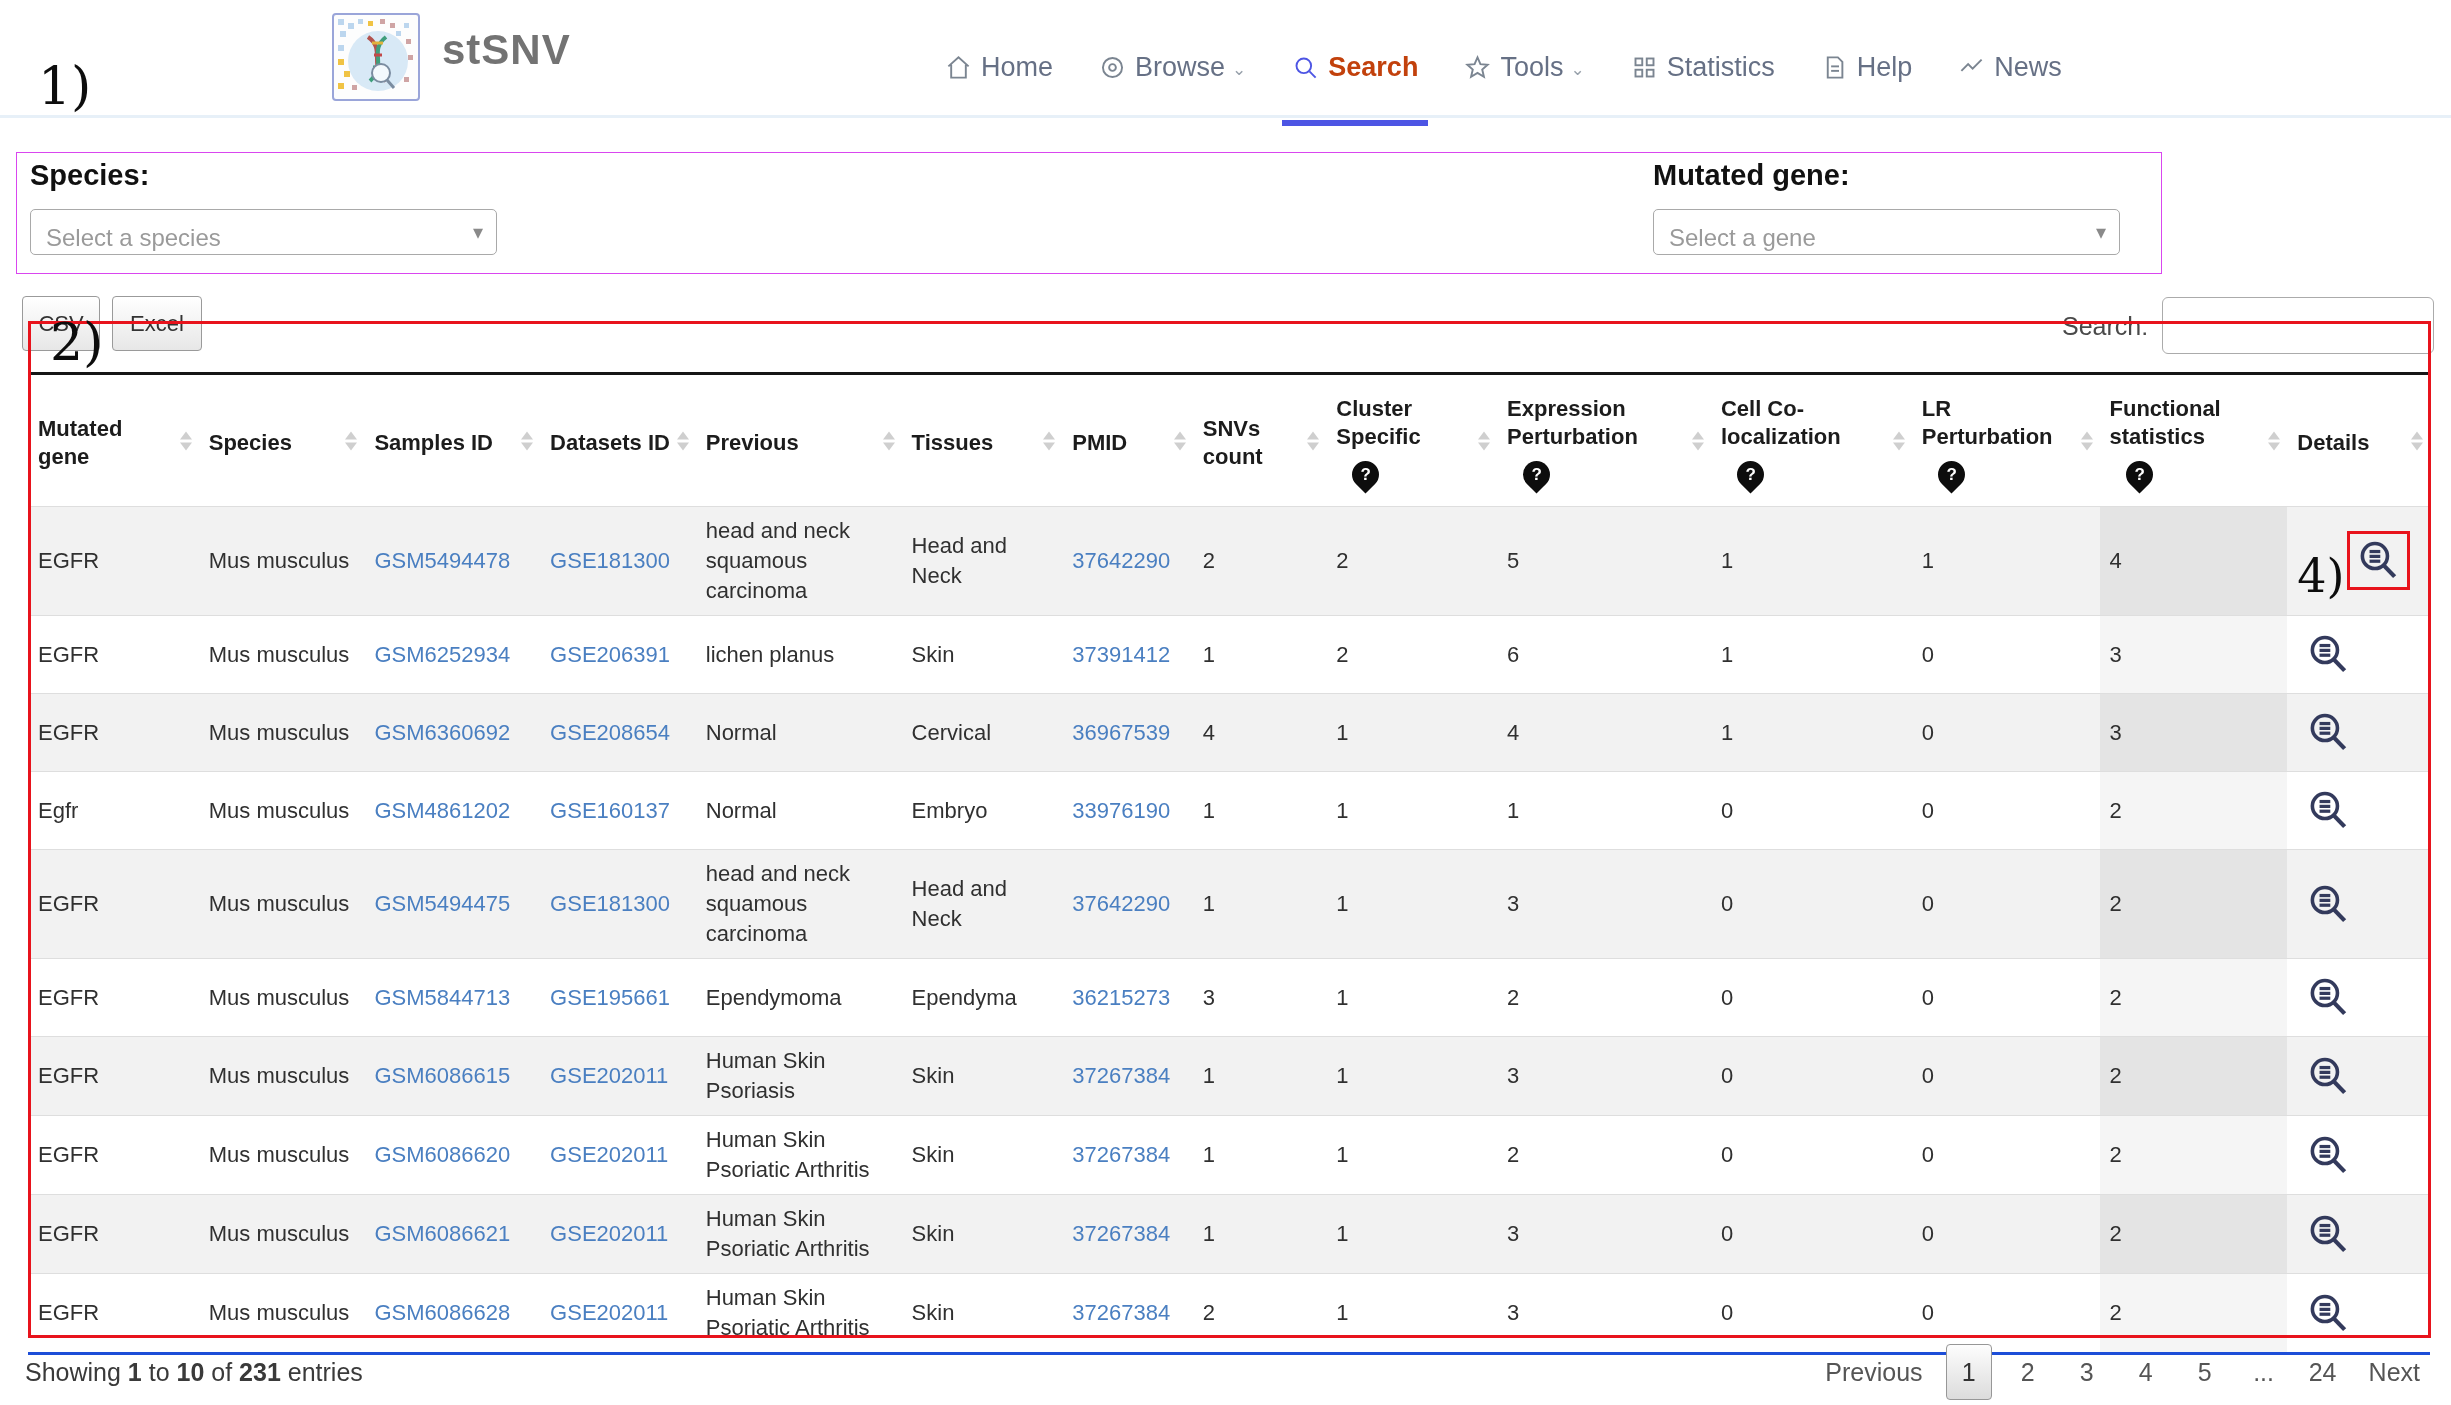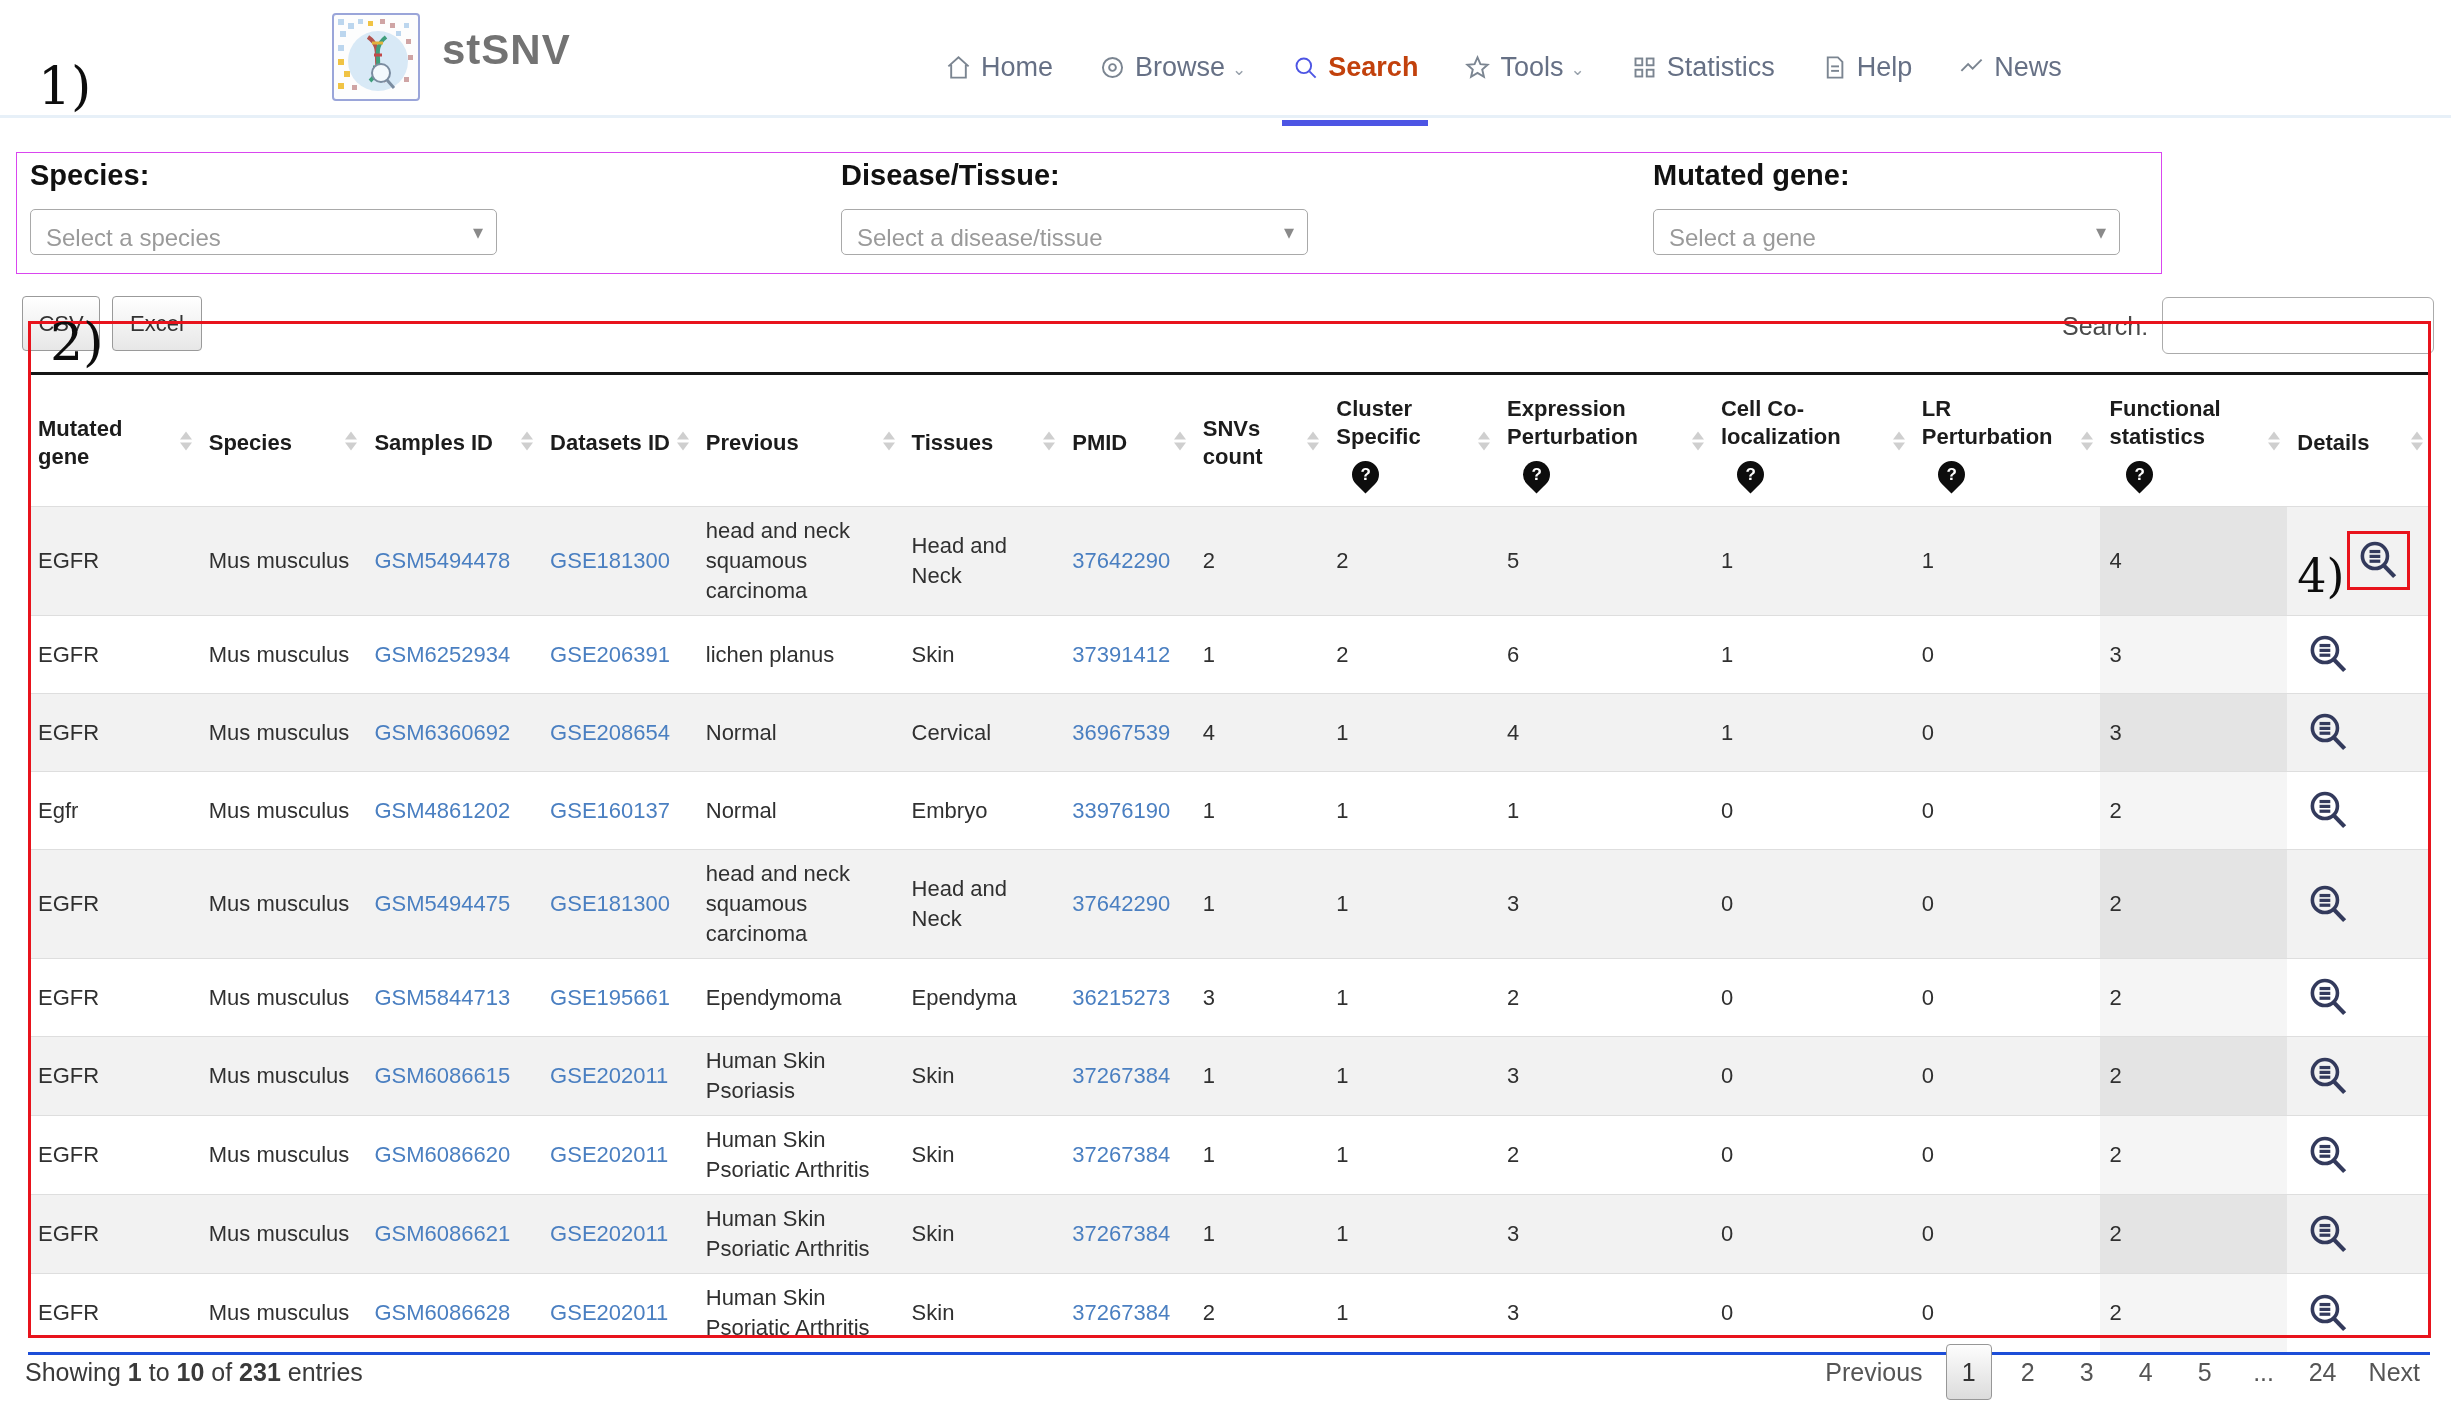--- a/index.html
+++ b/index.html
@@ -170,26 +170,20 @@
 <div class="ann ann-1">1)</div>
 <div class="ann ann-2">2)</div>
 
 <div class="filter-box">
   <div class="filter-group fg-0">
     <div class="filter-label">Species:</div>
     <div class="select-box">
         <span>Select a species</span>
       </div>
   </div>
-  <div class="filter-group fg-1">
-    <div class="filter-label">Disease/Tissue:</div>
-    <div class="select-box">
-        <span>Select a disease/tissue</span>
-      </div>
-  </div>
   <div class="filter-group fg-2">
     <div class="filter-label">Mutated gene:</div>
     <div class="select-box">
         <span>Select a gene</span>
       </div>
   </div>
 </div>
 
 <div class="dt-button btn-csv">CSV</div>
 <div class="dt-button btn-excel">Excel</div>

